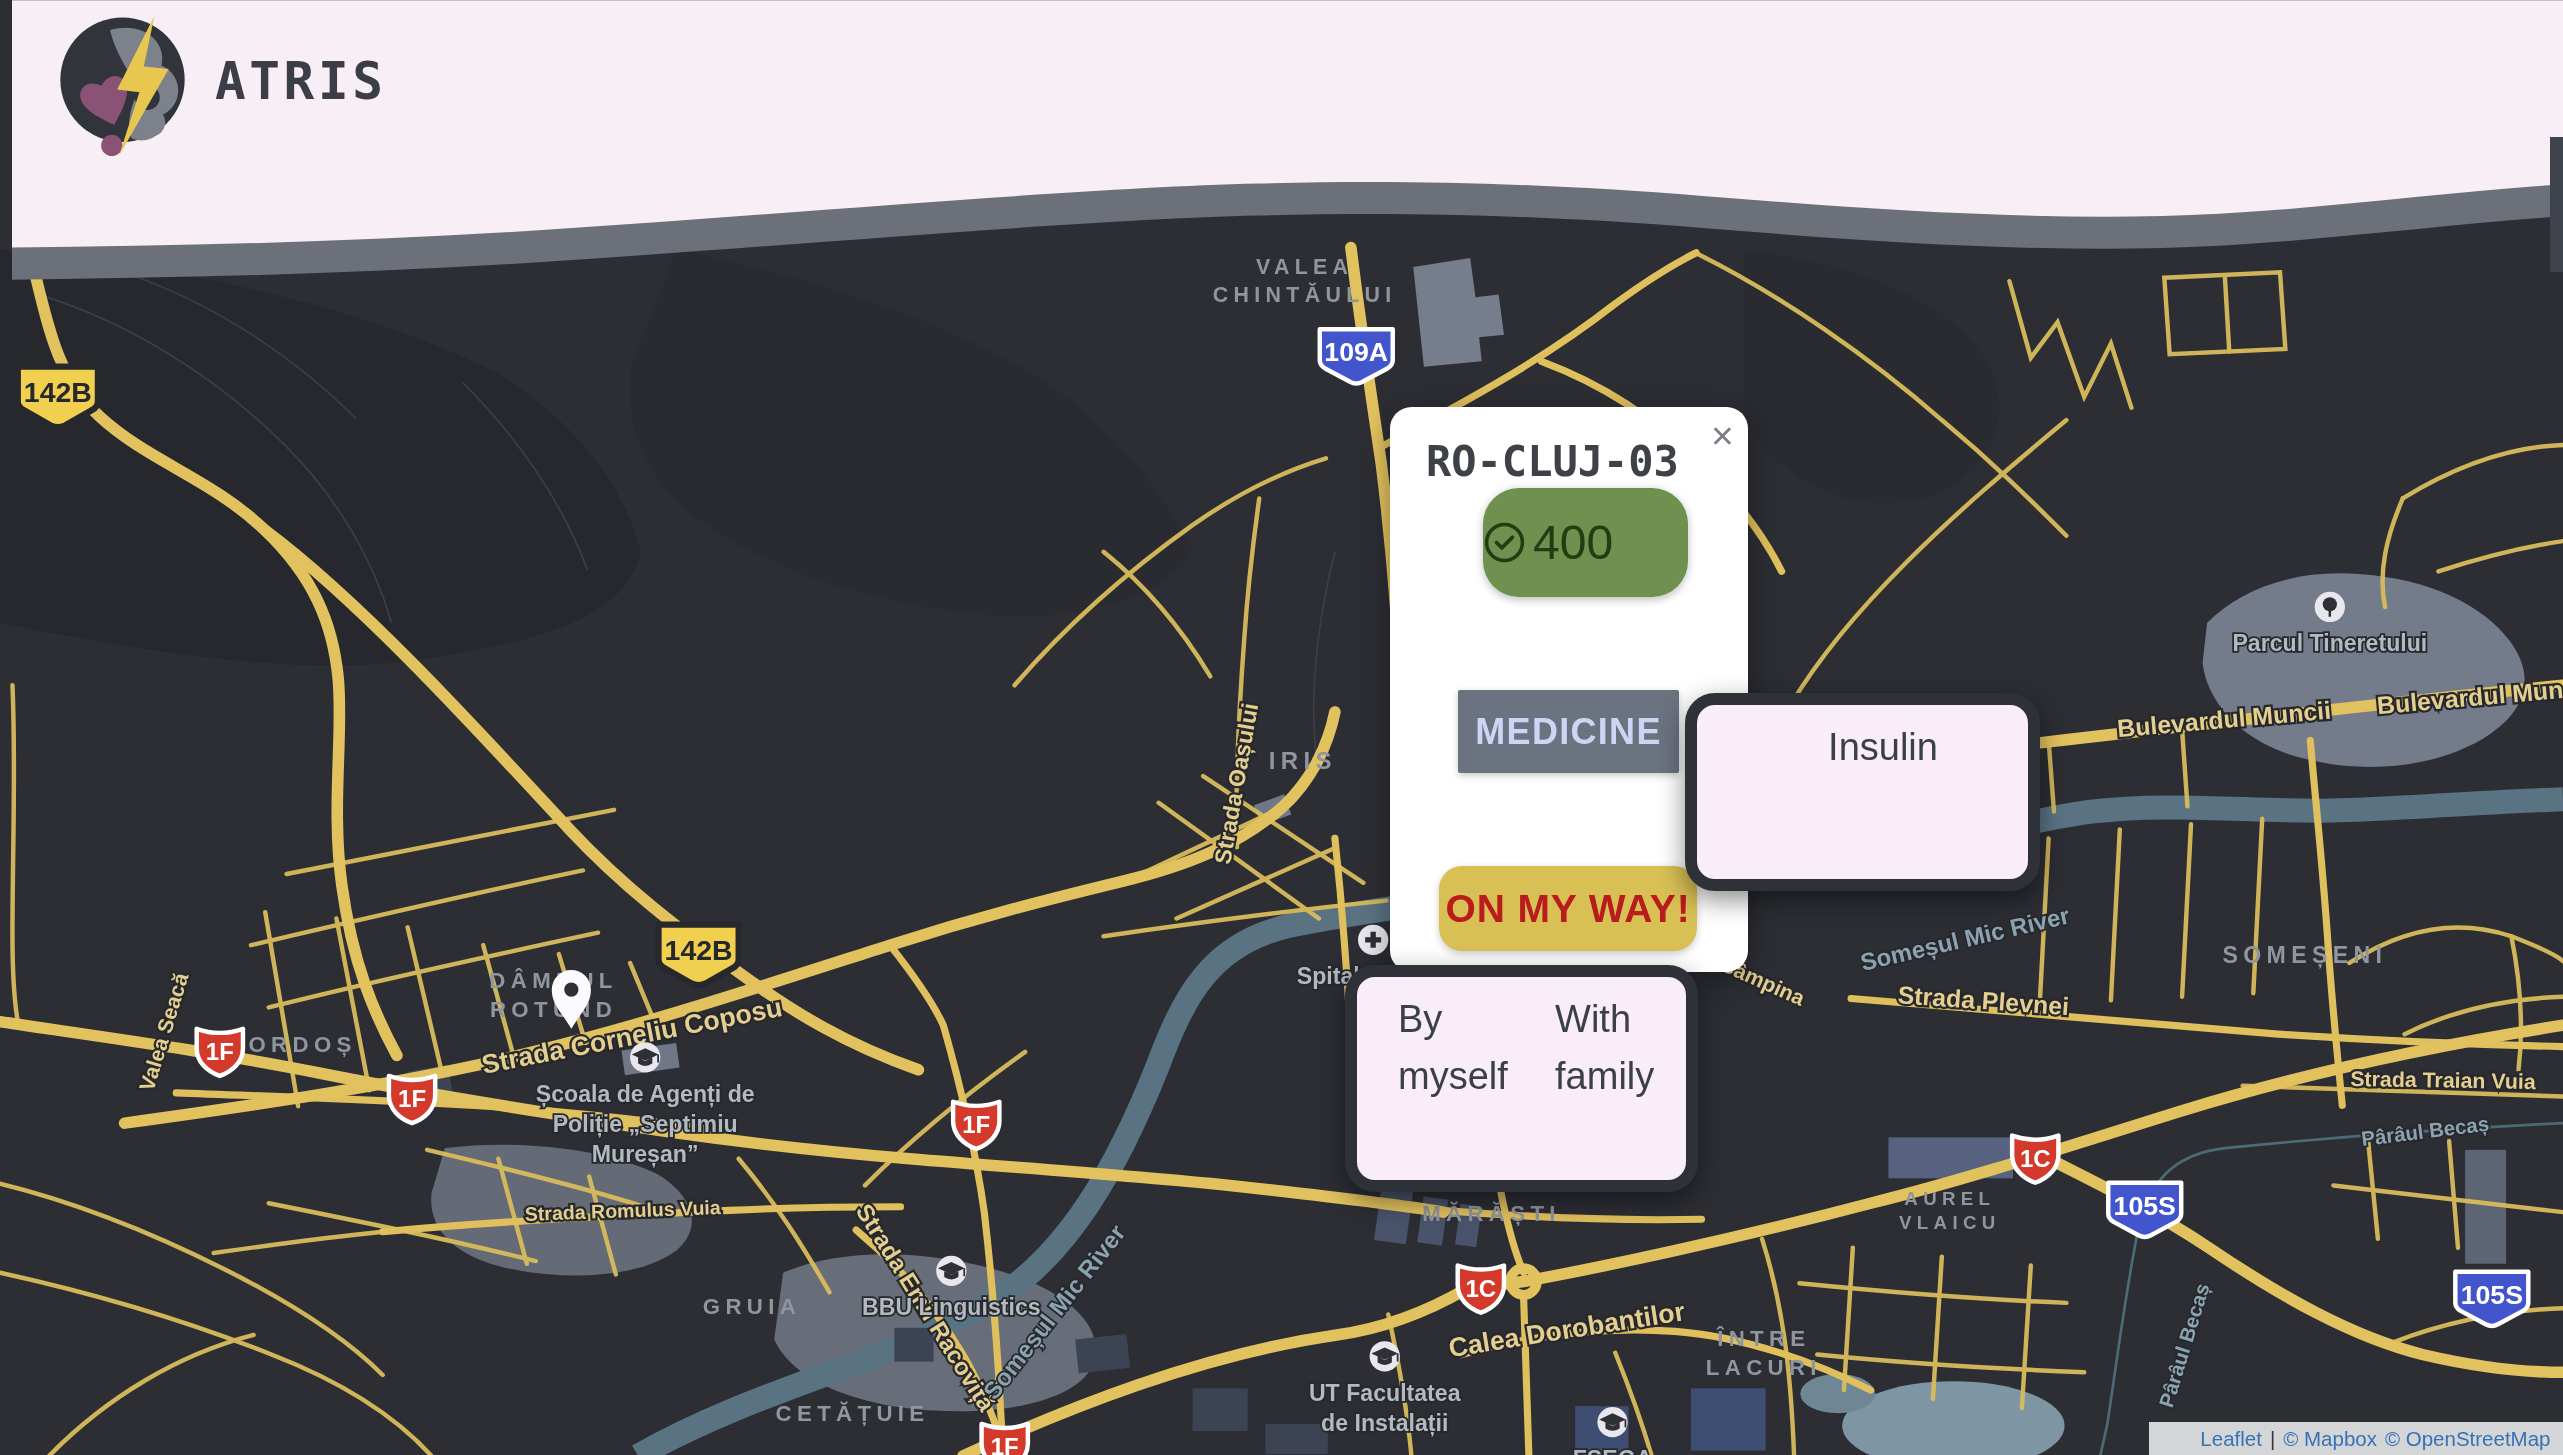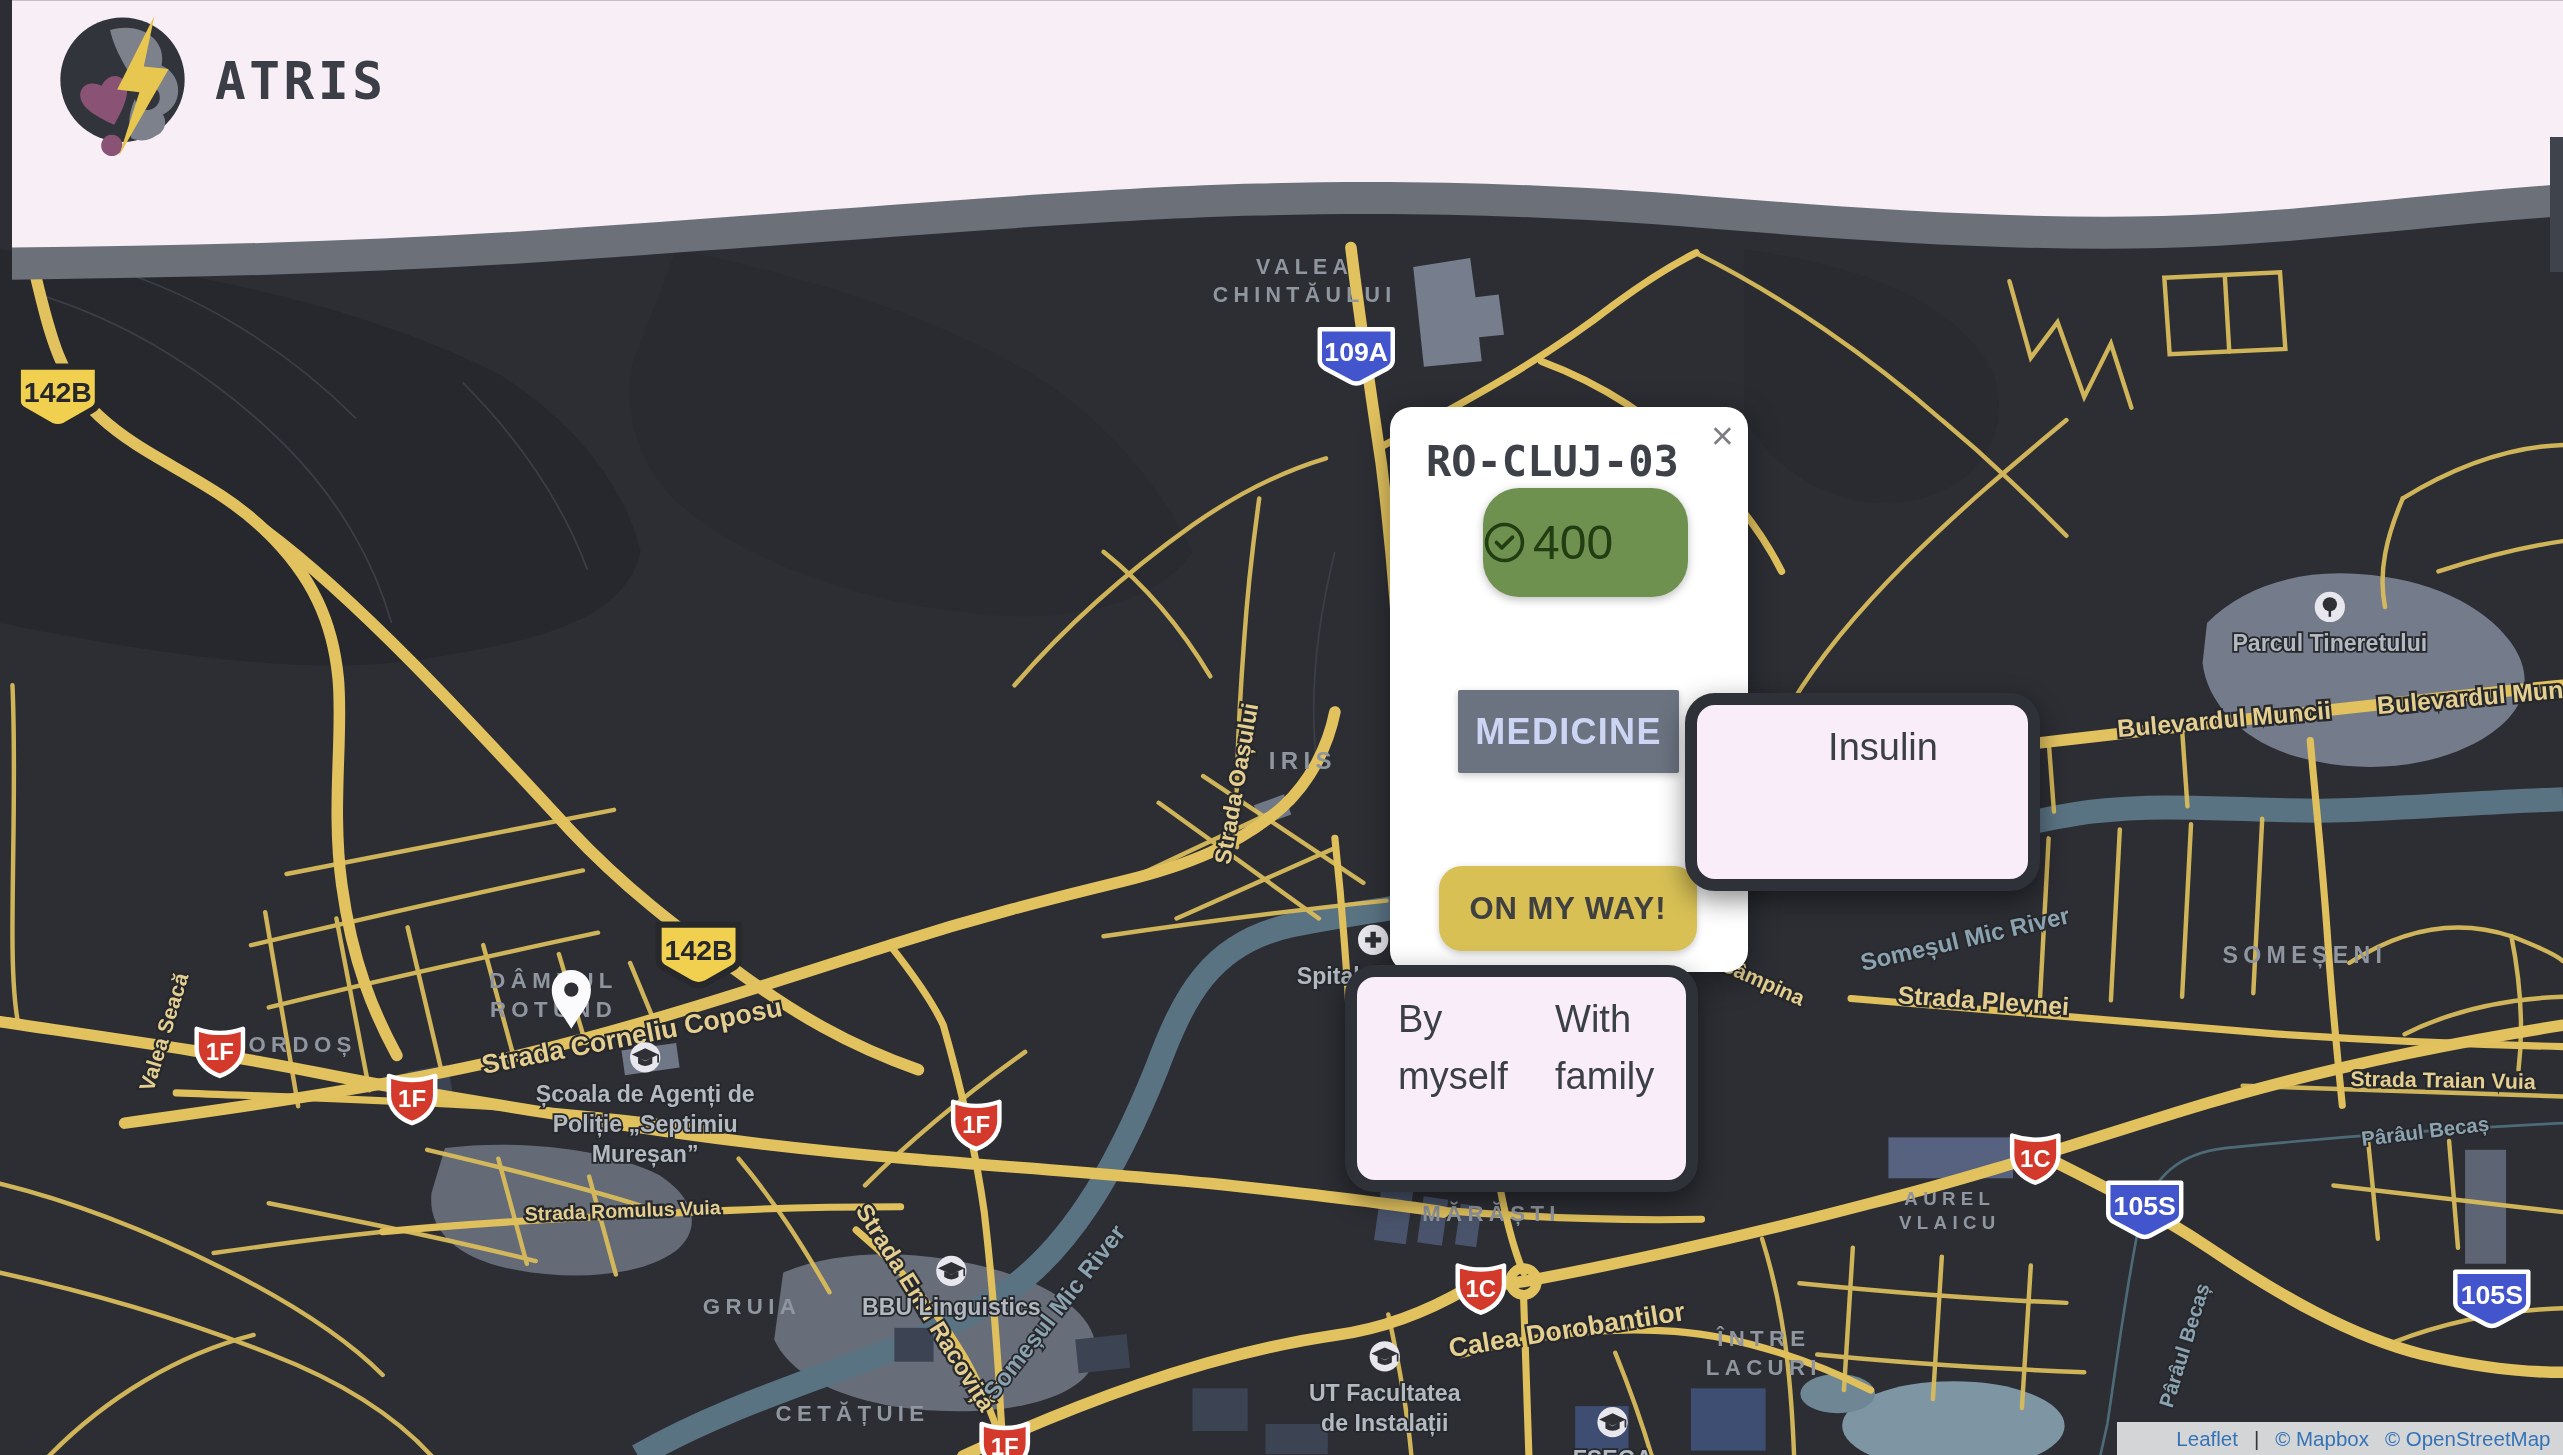--- a/index.html
+++ b/index.html
@@ -43,38 +43,38 @@
   .badge-value{font-size:48px;color:#223d11;}
   .btn-medicine{
     position:absolute;left:68px;top:283px;width:221px;height:83px;border-radius:2px;
     background:#6b7280;display:flex;align-items:center;justify-content:center;
     font-size:36px;font-weight:700;color:#ccd6f4;letter-spacing:1.3px;cursor:pointer;
     box-shadow:0 2.7px 7.1px rgba(0,0,0,.2);
   }
   .btn-onmyway{
     position:absolute;left:49px;top:459px;width:258px;height:85px;border-radius:23px;
     background:#d8c055;display:flex;align-items:center;justify-content:center;
-    font-size:31px;font-weight:700;color:#404040;letter-spacing:0.9px;cursor:pointer;
+    font-size:39px;font-weight:700;color:#b91c1c;letter-spacing:0.9px;cursor:pointer;
     box-shadow:0 2.7px 7.1px rgba(0,0,0,.2);
   }
   
   .menu{
     position:absolute;background:#f8edf8;border:12.5px solid #2f3139;border-radius:30px;
     box-shadow:0 9px 27px rgba(0,0,0,.45);z-index:30;box-sizing:border-box;
     display:flex;justify-content:space-around;padding:14.2px 0;
   }
   .menu-1{left:1685px;top:693px;width:355px;height:198px;}
   .menu-2{left:1345px;top:965px;width:353px;height:227px;}
   .menu-item{
     padding-left:41px;font-size:38px;color:#3b3f46;cursor:pointer;line-height:57px;
   }
   
   .attribution{
     position:absolute;right:0;bottom:0;height:34px;background:rgba(255,255,255,.8);
-    display:flex;align-items:center;gap:16px;padding:0 12.5px 0 14.2px;z-index:15;
+    display:flex;align-items:center;gap:8px;padding:0 12.5px 0 14.2px;z-index:15;
     font-size:20.5px;color:#33373c;
   }
   .attribution a{text-decoration:none;color:#3573b7;cursor:pointer;}
   .flag{width:29px;height:19.6px;border-radius:2.7px;overflow:hidden;display:inline-block;}
   .flag .t{width:100%;height:50%;background:#4e7fd0;}
   .flag .b{width:100%;height:50%;background:#f5d43f;}
 </style>
 </head>
 <body>
 

